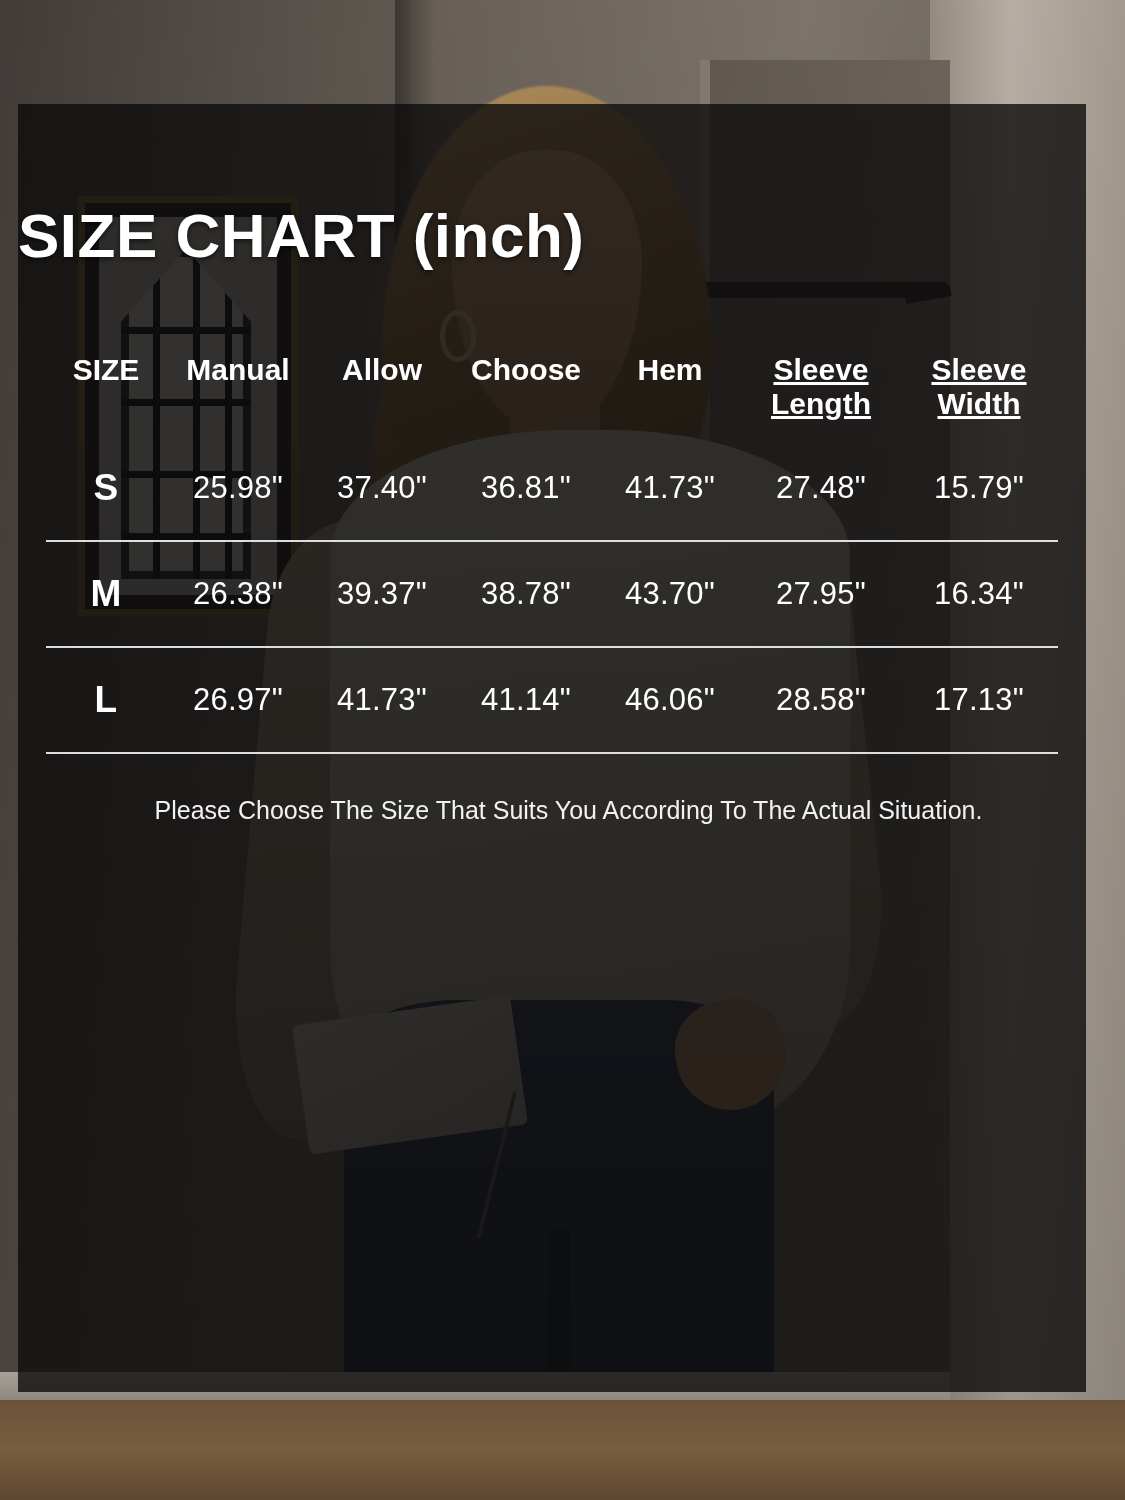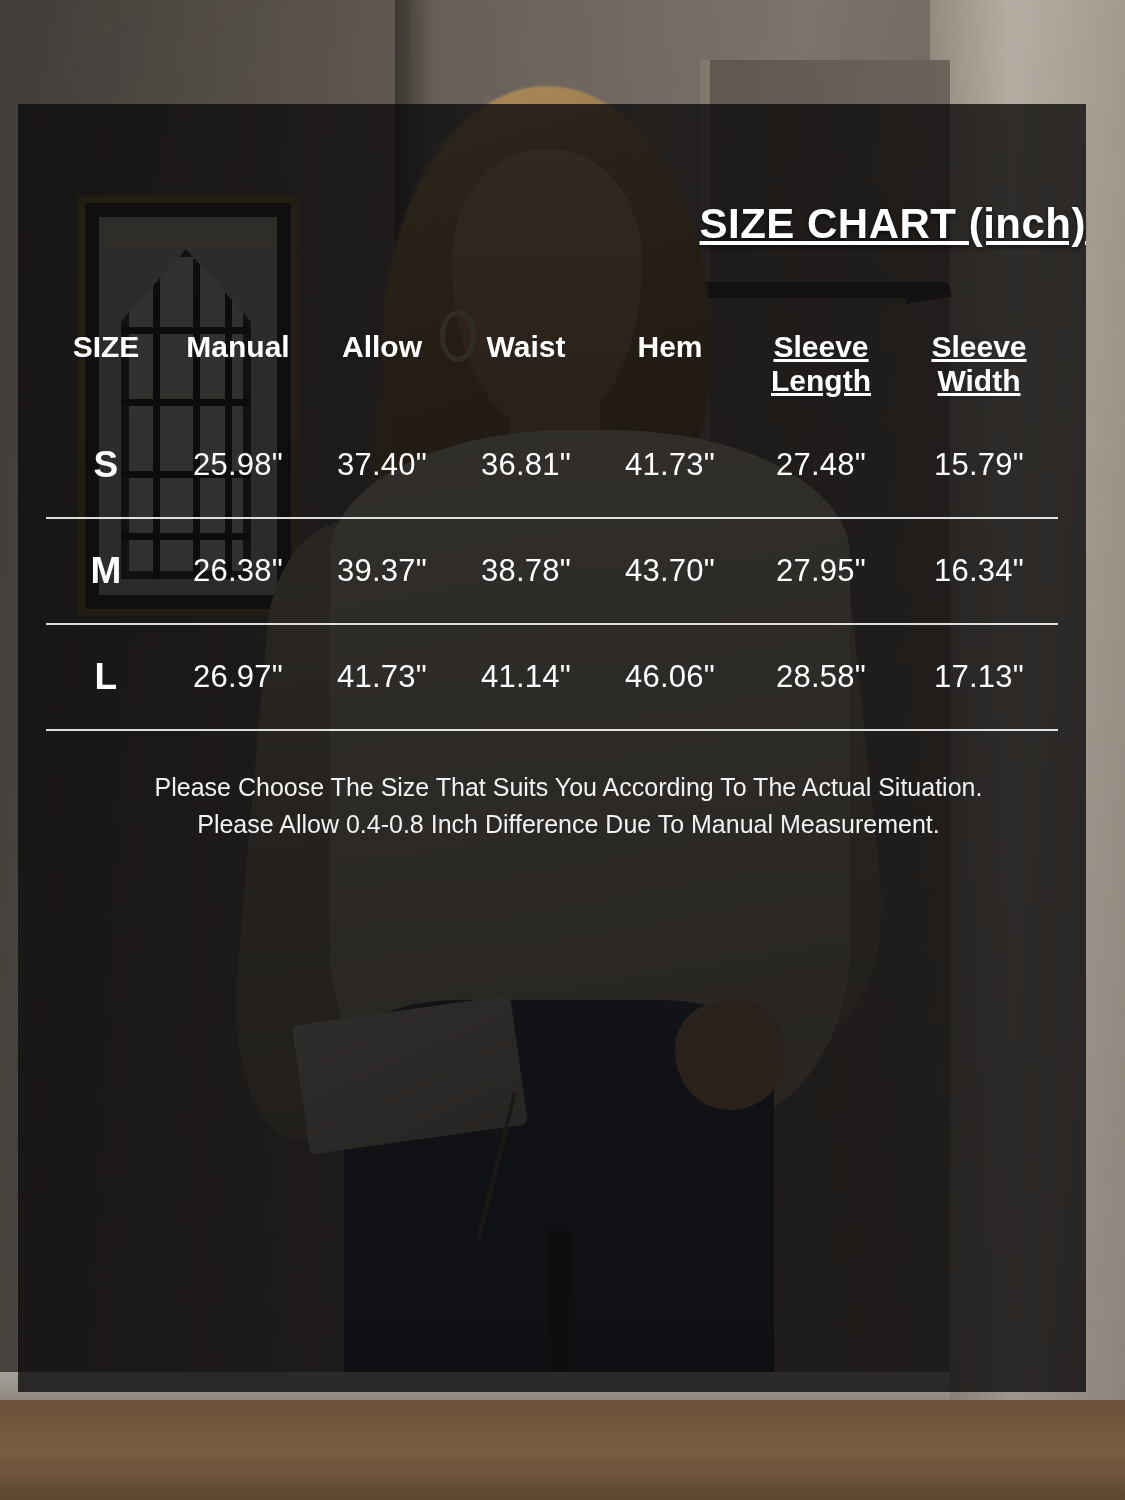--- a/index.html
+++ b/index.html
@@ -232,28 +232,27 @@
     left: 18px;
     top: 104px;
     width: 1068px;
     height: 1288px;
     background: rgba(14, 13, 12, 0.80);
     color: #ffffff;
     padding: 0;
   }
 
   .chart-title {
-    text-align: right;
-    font-size: 42px;
+    text-align: left;
+    font-size: 62px;
     font-weight: bold;
     letter-spacing: 0.5px;
     margin-top: 96px;
     color: #fff;
     text-shadow: 0 2px 5px rgba(0,0,0,0.6);
-    text-decoration: underline;
   }
 
   table.size-table {
     width: 1012px;
     margin: 76px auto 0 auto;
     border-collapse: collapse;
     table-layout: fixed;
   }
 
   table.size-table th {
@@ -343,21 +342,21 @@
 <div id="chart-overlay">
 
   <div class="chart-title">SIZE CHART  (inch)</div>
 
   <table class="size-table">
     <thead>
       <tr>
         <th class="col-size">SIZE</th>
         <th>Manual</th>
         <th>Allow</th>
-        <th>Waist</th>
+        <th>Choose</th>
         <th>Hem</th>
         <th class="col-sleeve">Sleeve Length</th>
         <th class="col-sleeve">Sleeve Width</th>
       </tr>
     </thead>
     <tbody>
       <tr>
         <td class="size-label">S</td>
         <td>25.98"</td>
         <td>37.40"</td>
@@ -382,16 +381,15 @@
         <td>41.14"</td>
         <td>46.06"</td>
         <td>28.58"</td>
         <td>17.13"</td>
       </tr>
     </tbody>
   </table>
 
   <div class="chart-notes">
     <div>Please Choose The Size That Suits You According To The Actual Situation.</div>
-    <div>Please Allow 0.4-0.8 Inch Difference Due To Manual Measurement.</div>
   </div>
 
 </div>
 
 </body></html>

